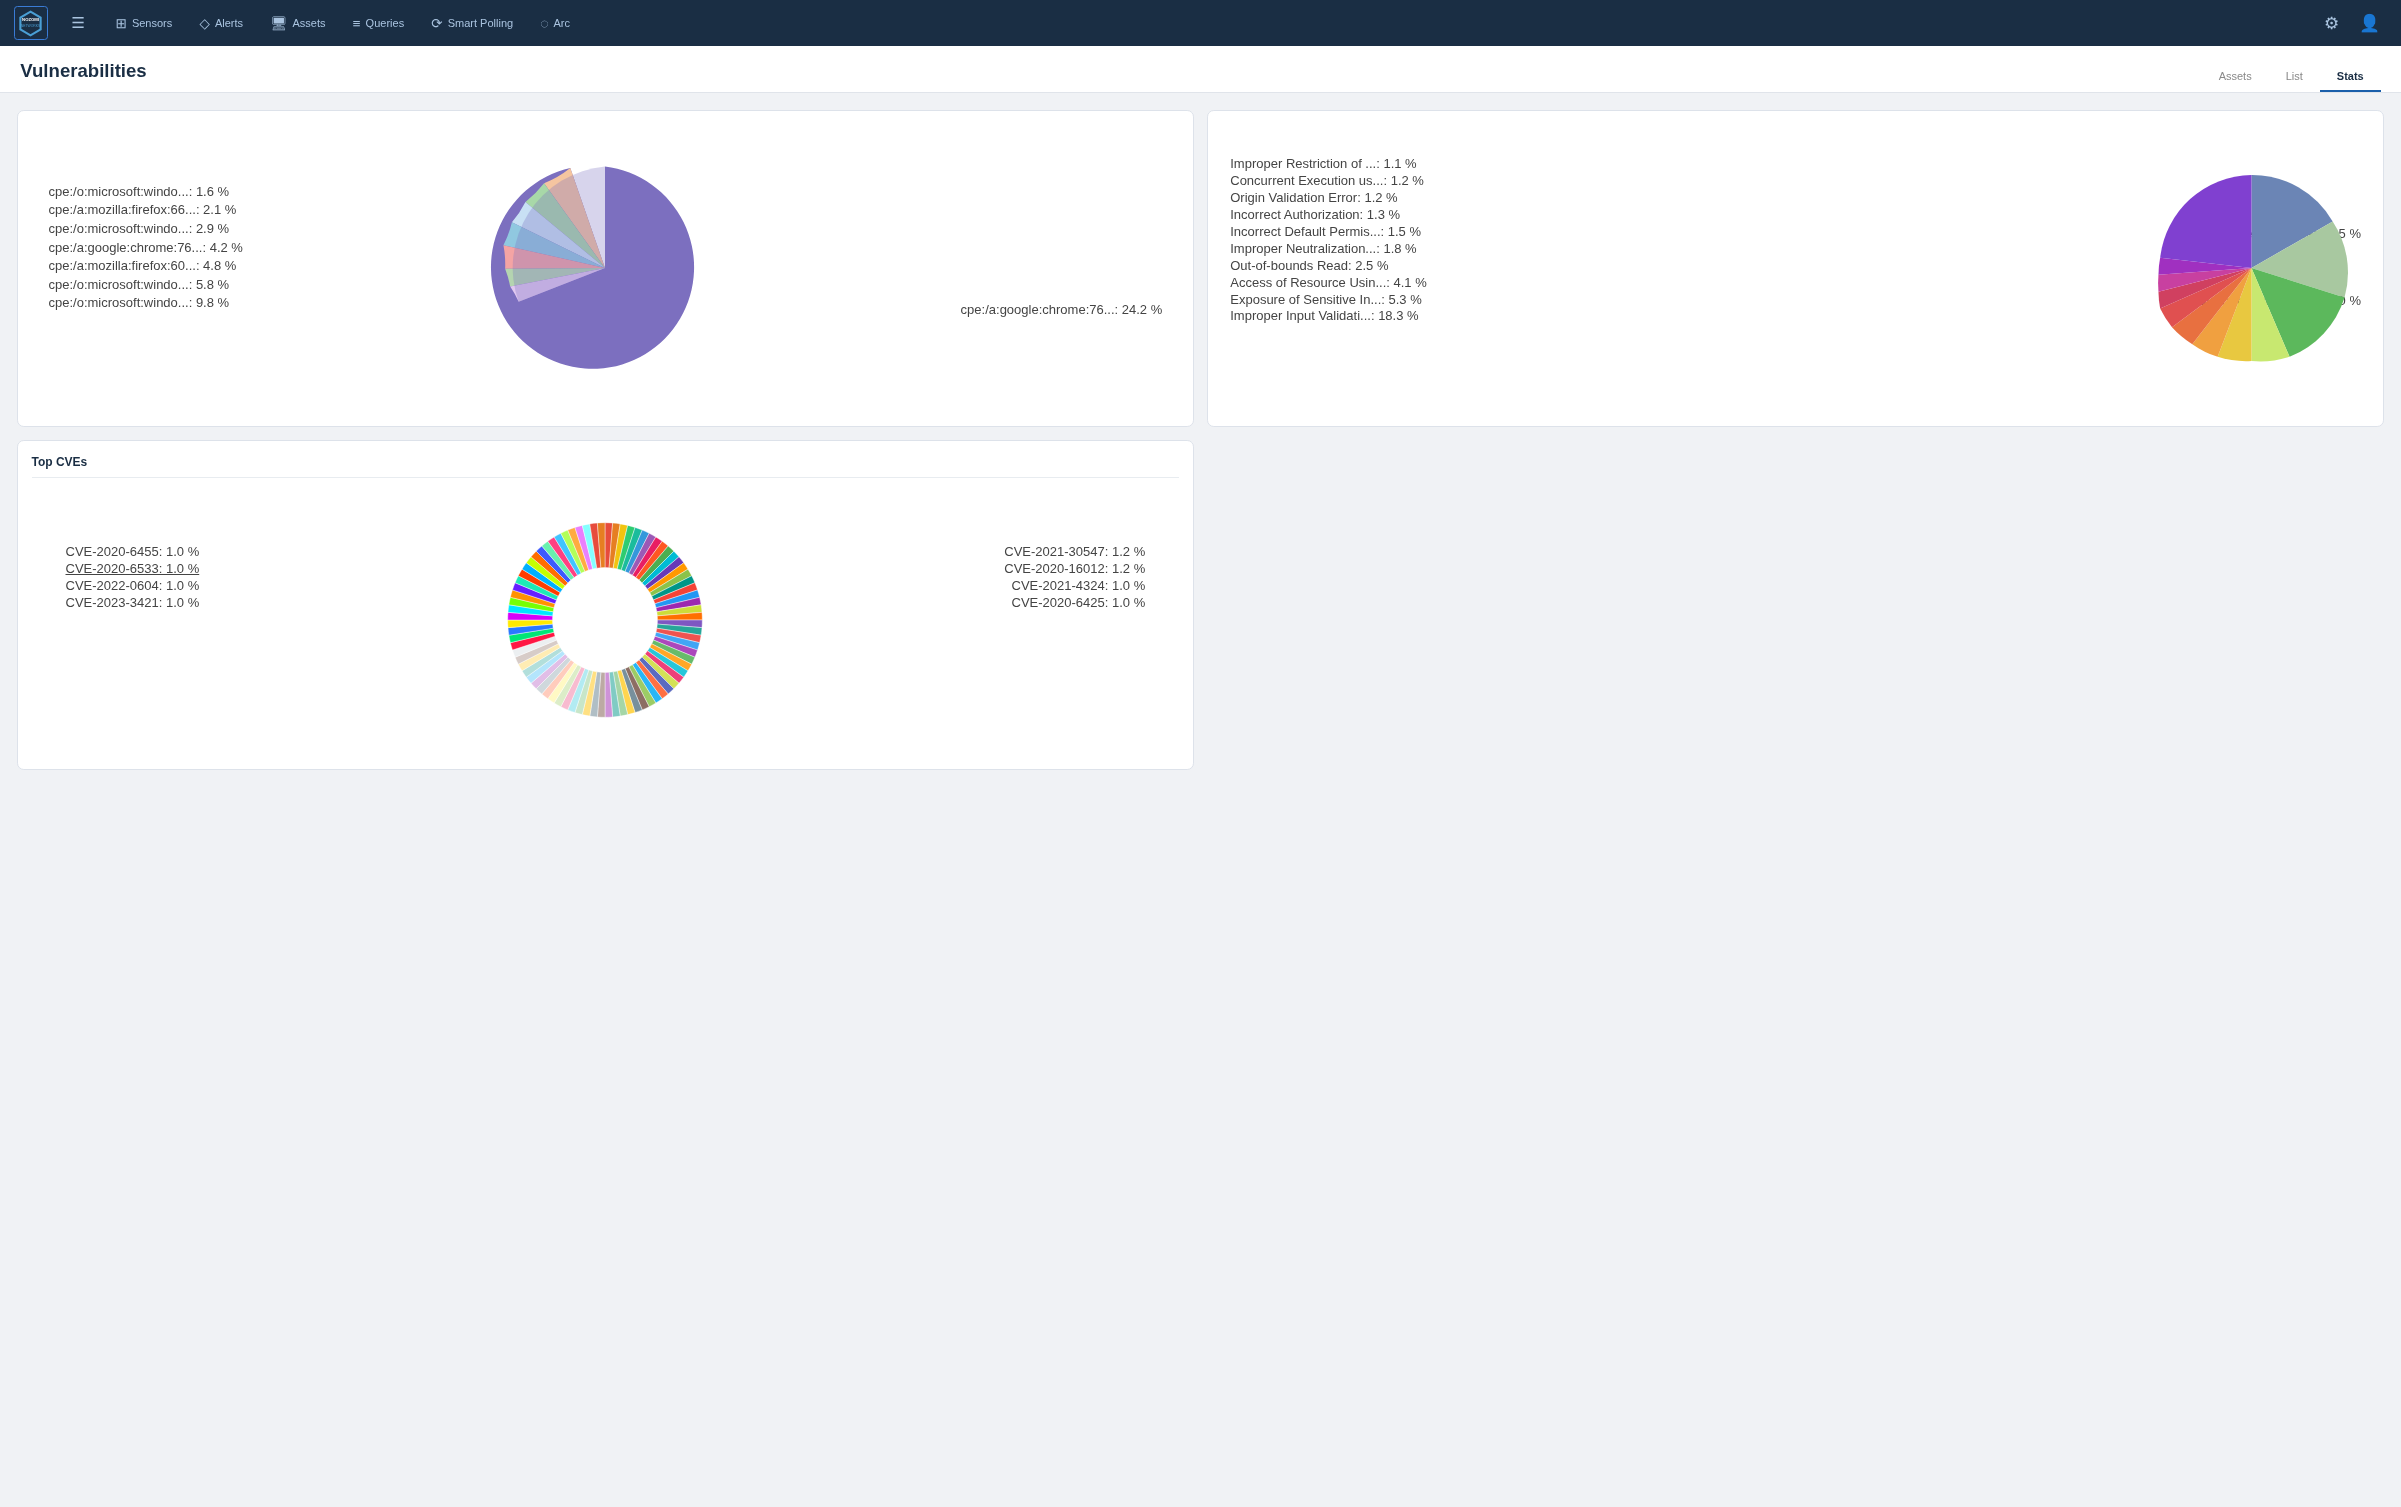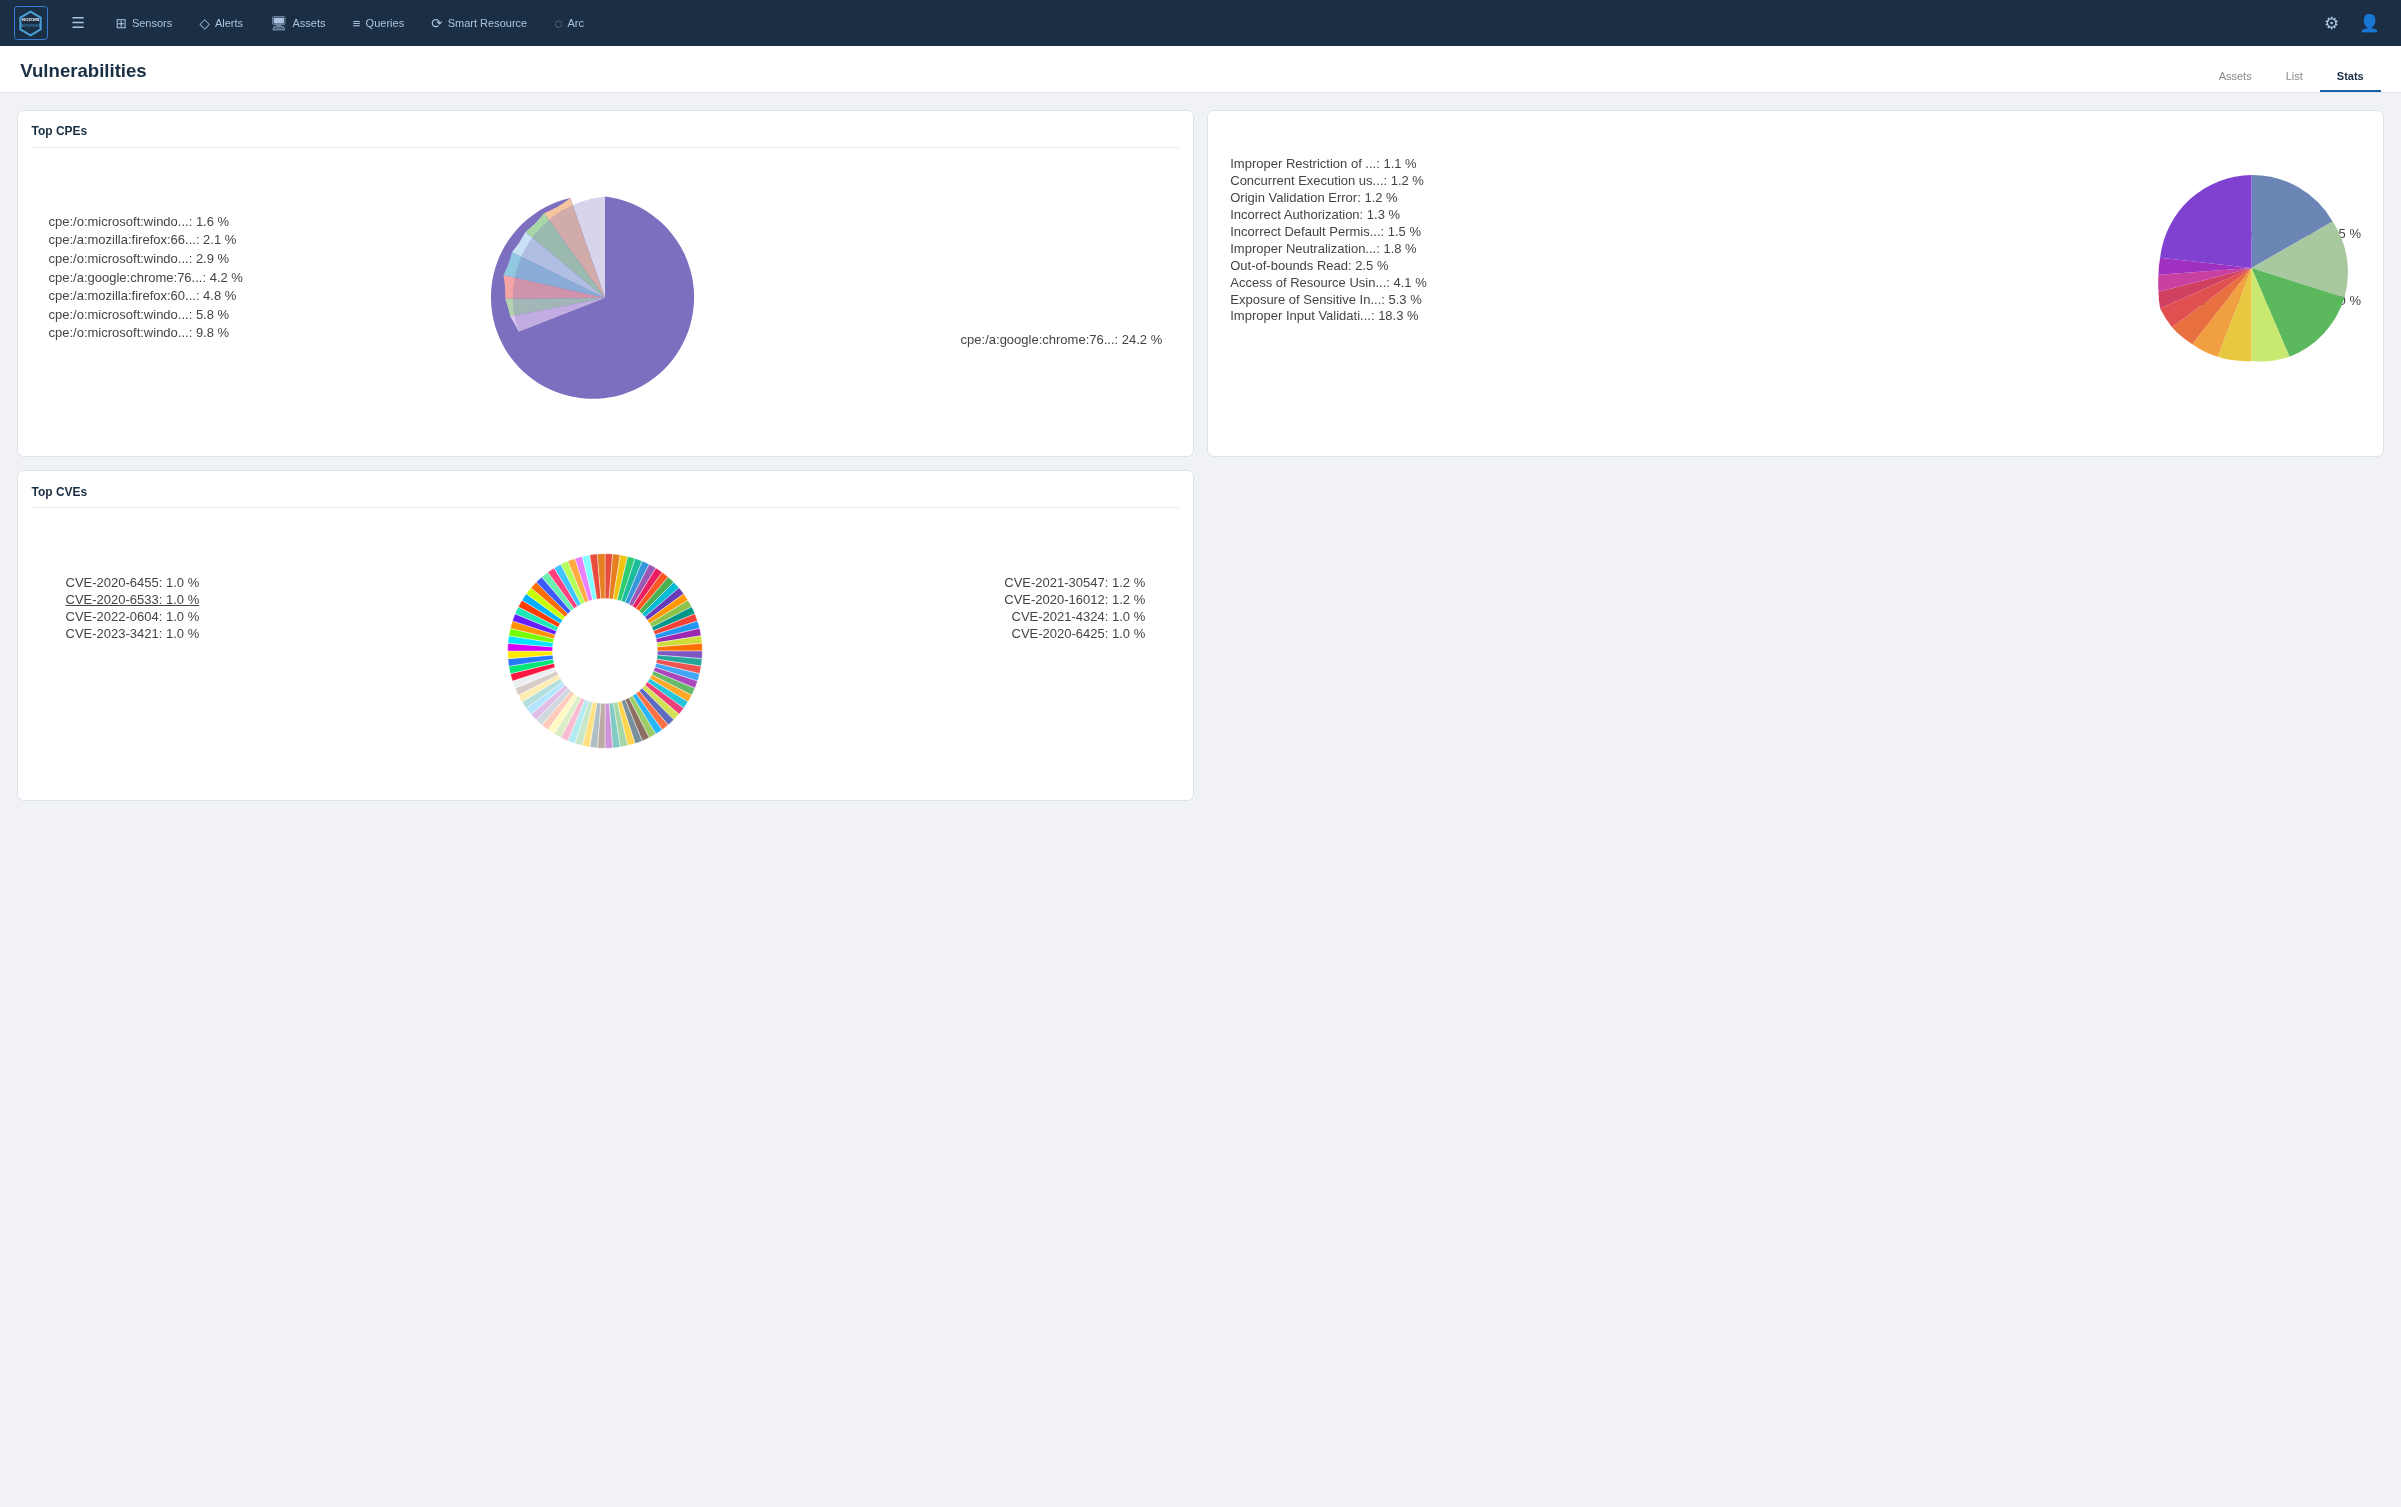--- a/index.html
+++ b/index.html
@@ -176,21 +176,21 @@
   <a class="nav-item">
     <span class="nav-icon">🖥</span>
     <span>Assets</span>
   </a>
   <a class="nav-item">
     <span class="nav-icon">≡</span>
     <span>Queries</span>
   </a>
   <a class="nav-item">
     <span class="nav-icon">⟳</span>
-    <span>Smart Resource</span>
+    <span>Smart Polling</span>
   </a>
   <a class="nav-item">
     <span class="nav-icon">◌</span>
     <span>Arc</span>
   </a>
   <div class="nav-spacer"></div>
   <div class="nav-right">
     <button class="nav-icon-btn">⚙</button>
     <button class="nav-icon-btn">👤</button>
   </div>
@@ -201,21 +201,20 @@
   <div class="tabs">
     <div class="tab">Assets</div>
     <div class="tab">List</div>
     <div class="tab active">Stats</div>
   </div>
 </div>
 
 <div class="main-content">
 
   <div class="card">
-    <div class="card-title">Top CPEs</div>
     <div class="chart-container">
       <div class="chart-wrapper" style="width:100%; height:271px; position:relative;">
 
         <span class="legend-item" style="left:17px;top:51px;">cpe:/o:microsoft:windo...: 1.6 %</span>
         <span class="legend-item" style="left:17px;top:69px;">cpe:/a:mozilla:firefox:66...: 2.1 %</span>
         <span class="legend-item" style="left:17px;top:88px;text-align:right;">cpe:/o:microsoft:windo...: 2.9 %</span>
         <span class="legend-item" style="left:17px;top:107px;">cpe:/a:google:chrome:76...: 4.2 %</span>
         <span class="legend-item" style="left:17px;top:125px;">cpe:/a:mozilla:firefox:60...: 4.8 %</span>
         <span class="legend-item" style="left:17px;top:144px;">cpe:/o:microsoft:windo...: 5.8 %</span>
         <span class="legend-item" style="left:17px;top:162px;">cpe:/o:microsoft:windo...: 9.8 %</span>

